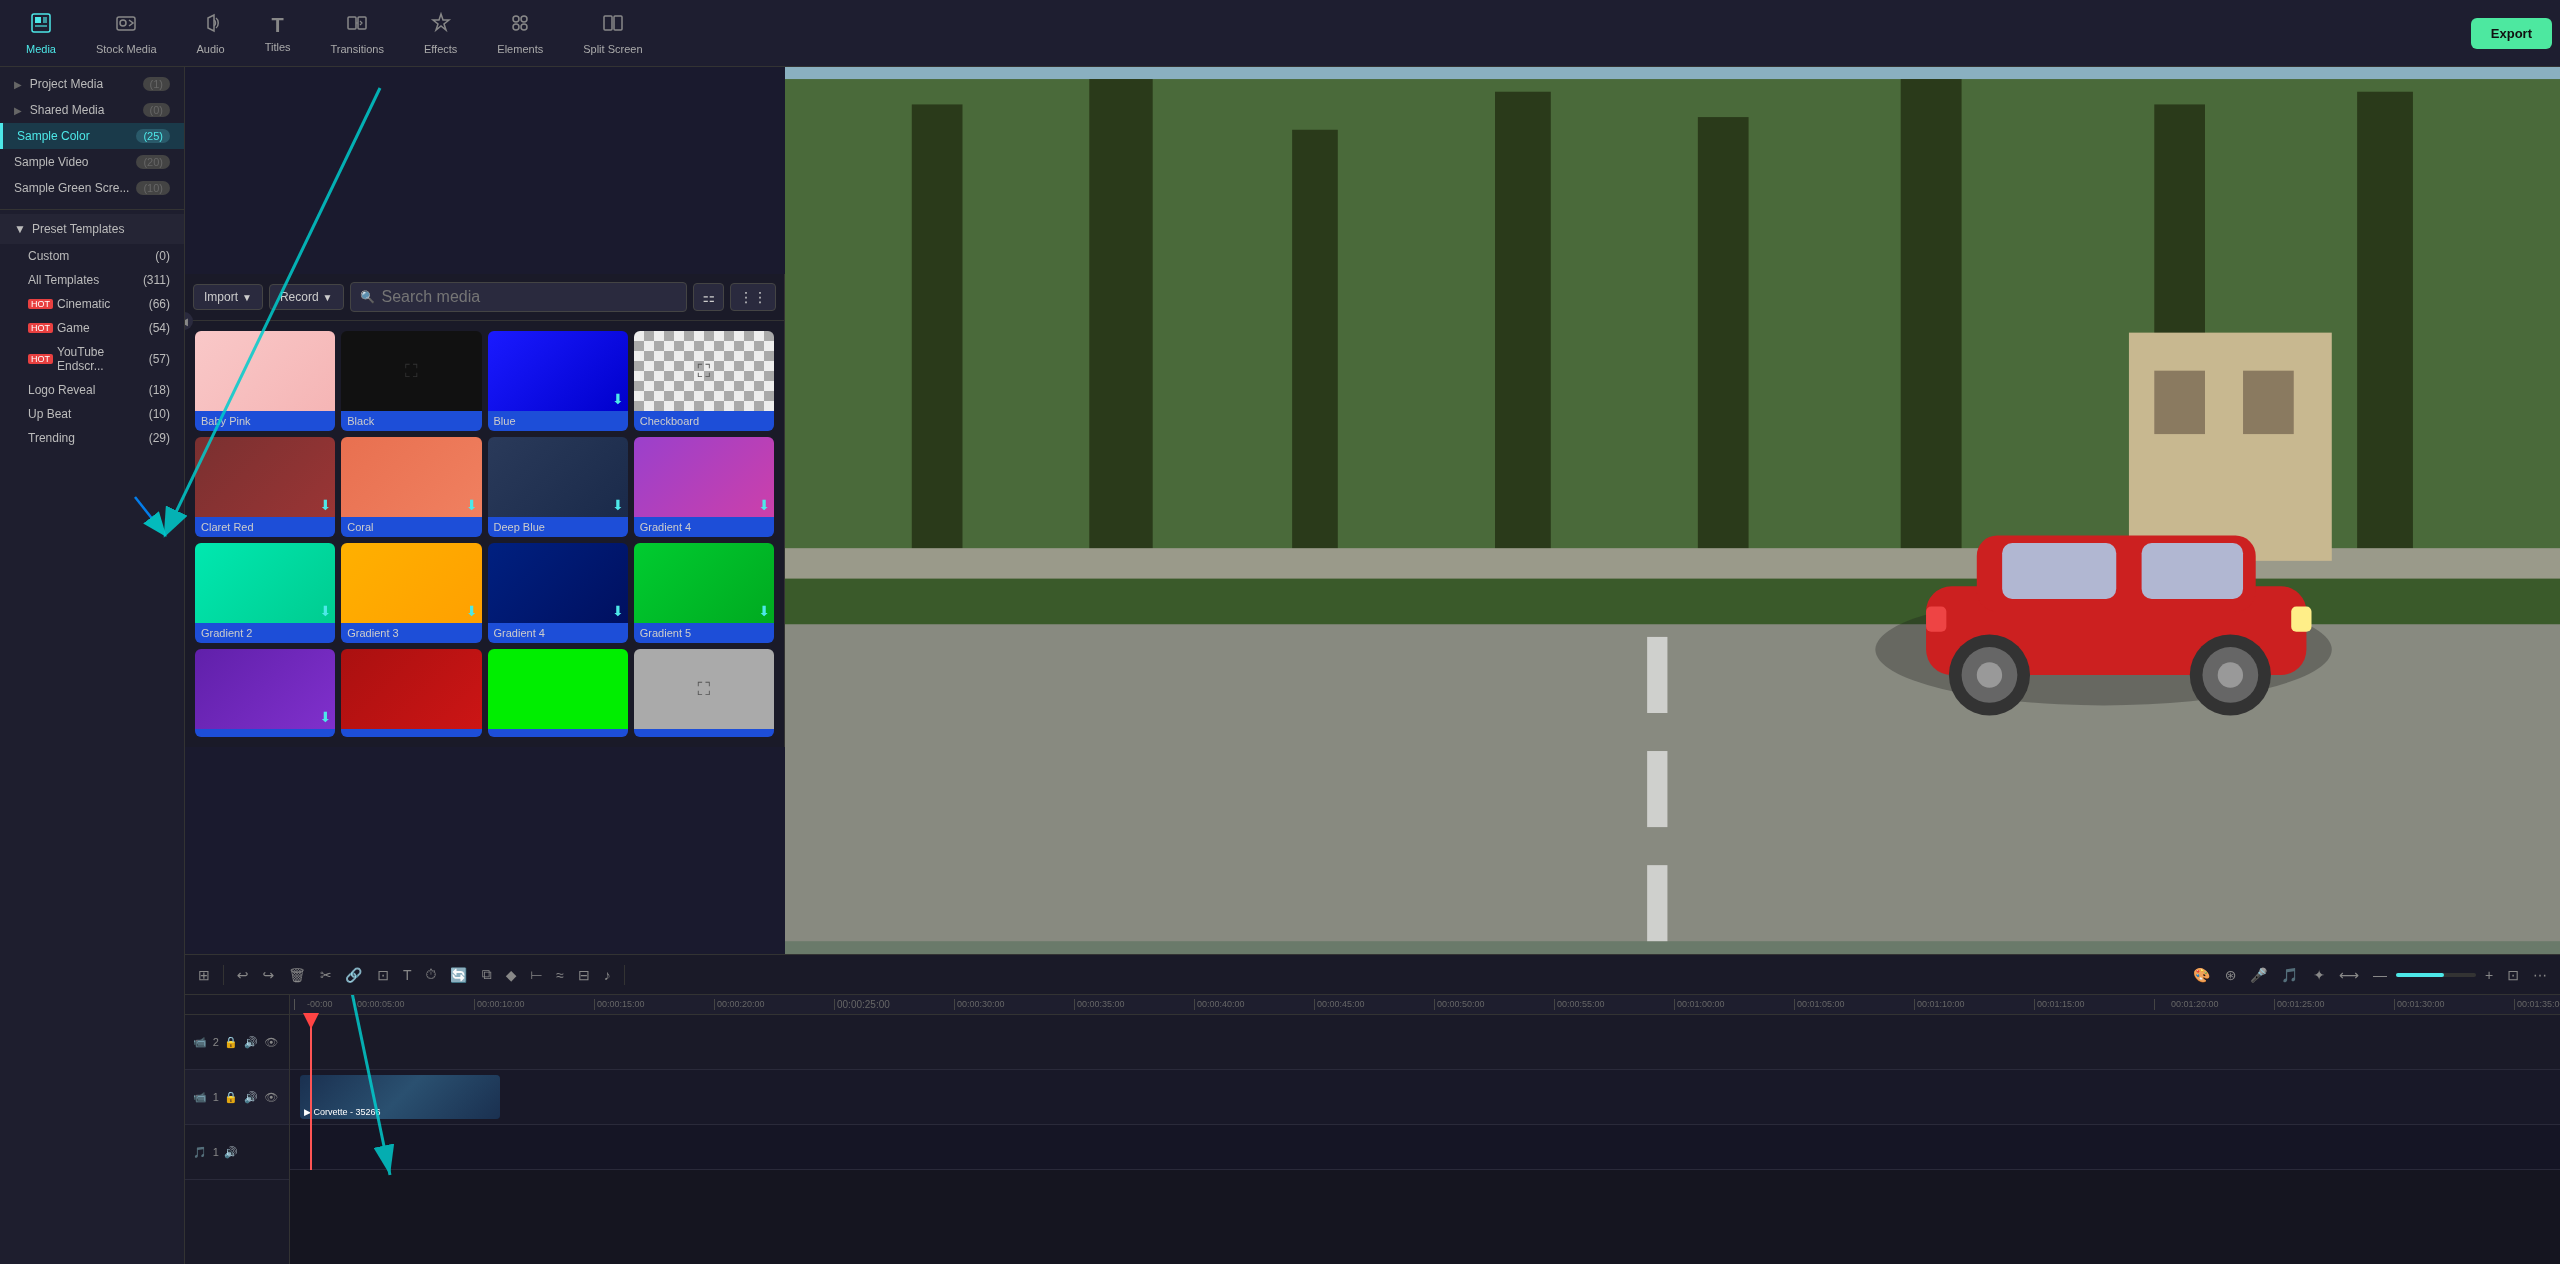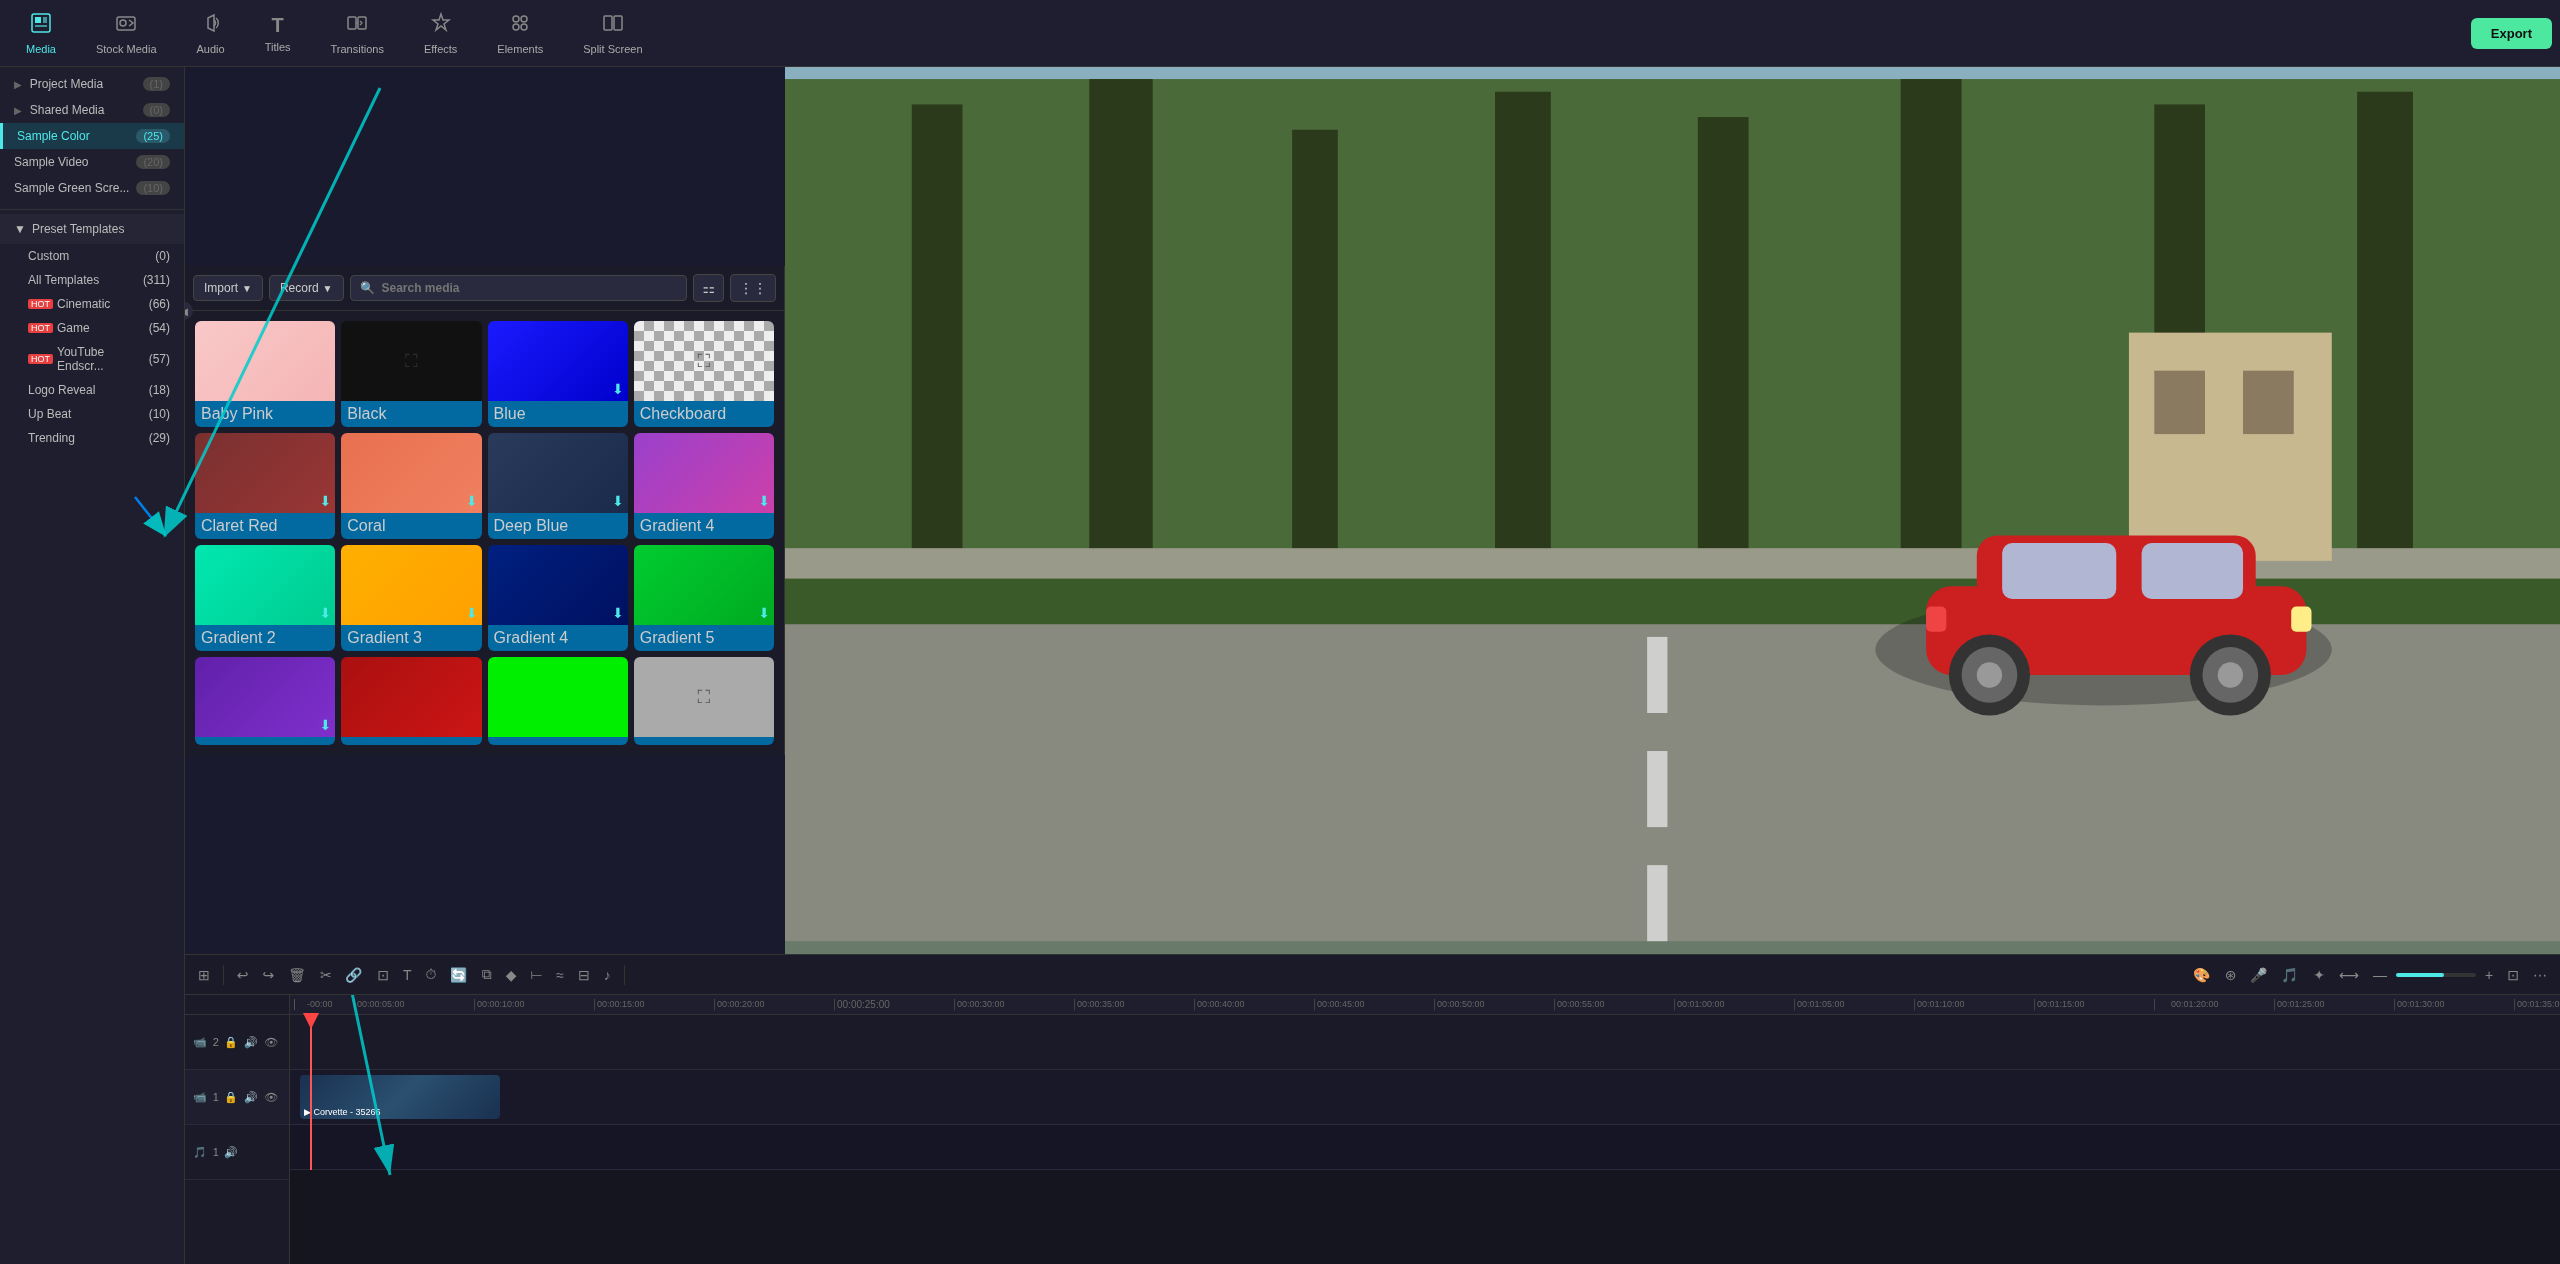--- a/index.html
+++ b/index.html
@@ -24,28 +24,28 @@
     .sidebar-item .count { color: #666; font-size: 11px; }
     .sidebar-sub-item { display: flex; align-items: center; justify-content: space-between; padding: 5px 14px 5px 28px; cursor: pointer; color: #bbb; font-size: 12px; }
     .divider { height: 1px; background: #333; margin: 4px 0; }
 
     
     .media-panel { width: 600px; background: #1a1a28; border-right: 1px solid #333; display: flex; flex-direction: column; flex-shrink: 0; }
     .media-toolbar { display: flex; align-items: center; padding: 8px; gap: 6px; border-bottom: 1px solid #333; }
     .import-btn { background: #2a2a3e; color: #ccc; border: 1px solid #444; border-radius: 4px; padding: 5px 10px; cursor: pointer; font-size: 12px; display: flex; align-items: center; gap: 4px; }
     .record-btn { background: #2a2a3e; color: #ccc; border: 1px solid #444; border-radius: 4px; padding: 5px 10px; cursor: pointer; font-size: 12px; display: flex; align-items: center; gap: 4px; }
     .search-box { flex: 1; background: #2a2a3e; border: 1px solid #444; border-radius: 4px; padding: 5px 10px; color: #ccc; font-size: 12px; display: flex; align-items: center; gap: 6px; }
-    .search-box input { background: transparent; border: none; outline: none; color: #fde047; font-size: 12px; flex: 1; font-weight: bold; }
+    .search-box input { background: transparent; border: none; outline: none; color: #fde047; font-size: 16px; flex: 1; }
     .icon-btn { background: #2a2a3e; border: 1px solid #444; border-radius: 4px; padding: 5px 8px; cursor: pointer; color: #ccc; font-size: 14px; }
 
     
     .color-grid { display: grid; grid-template-columns: repeat(4, 1fr); gap: 6px; padding: 10px; overflow-y: auto; flex: 1; }
     .color-card { border-radius: 6px; overflow: hidden; cursor: pointer; position: relative; }
     .color-swatch { height: 80px; position: relative; }
-    .color-card-label { background: #0369a1; padding: 4px 6px; font-size: 16px; color: #ccc; }
+    .color-card-label { background: #1d4ed8; padding: 4px 6px; font-size: 11px; color: #ccc; }
     .download-icon { position: absolute; bottom: 4px; right: 4px; color: #4de8e8; font-size: 14px; }
     .placeholder-icon { position: absolute; top: 50%; left: 50%; transform: translate(-50%, -50%); color: #555; font-size: 24px; }
 
     
     .preview-panel { flex: 1; background: #111; display: flex; flex-direction: column; }
     .preview-video { flex: 1; background: #000; position: relative; overflow: hidden; }
     .preview-controls { background: #1a1a28; padding: 6px 10px; display: flex; flex-direction: column; gap: 6px; }
     .progress-bar { height: 4px; background: #333; border-radius: 2px; position: relative; cursor: pointer; }
     .progress-fill { height: 100%; background: #4de8e8; border-radius: 2px; width: 62%; }
     .progress-thumb { position: absolute; top: -4px; left: 62%; width: 12px; height: 12px; background: #4de8e8; border-radius: 50%; transform: translateX(-50%); }

